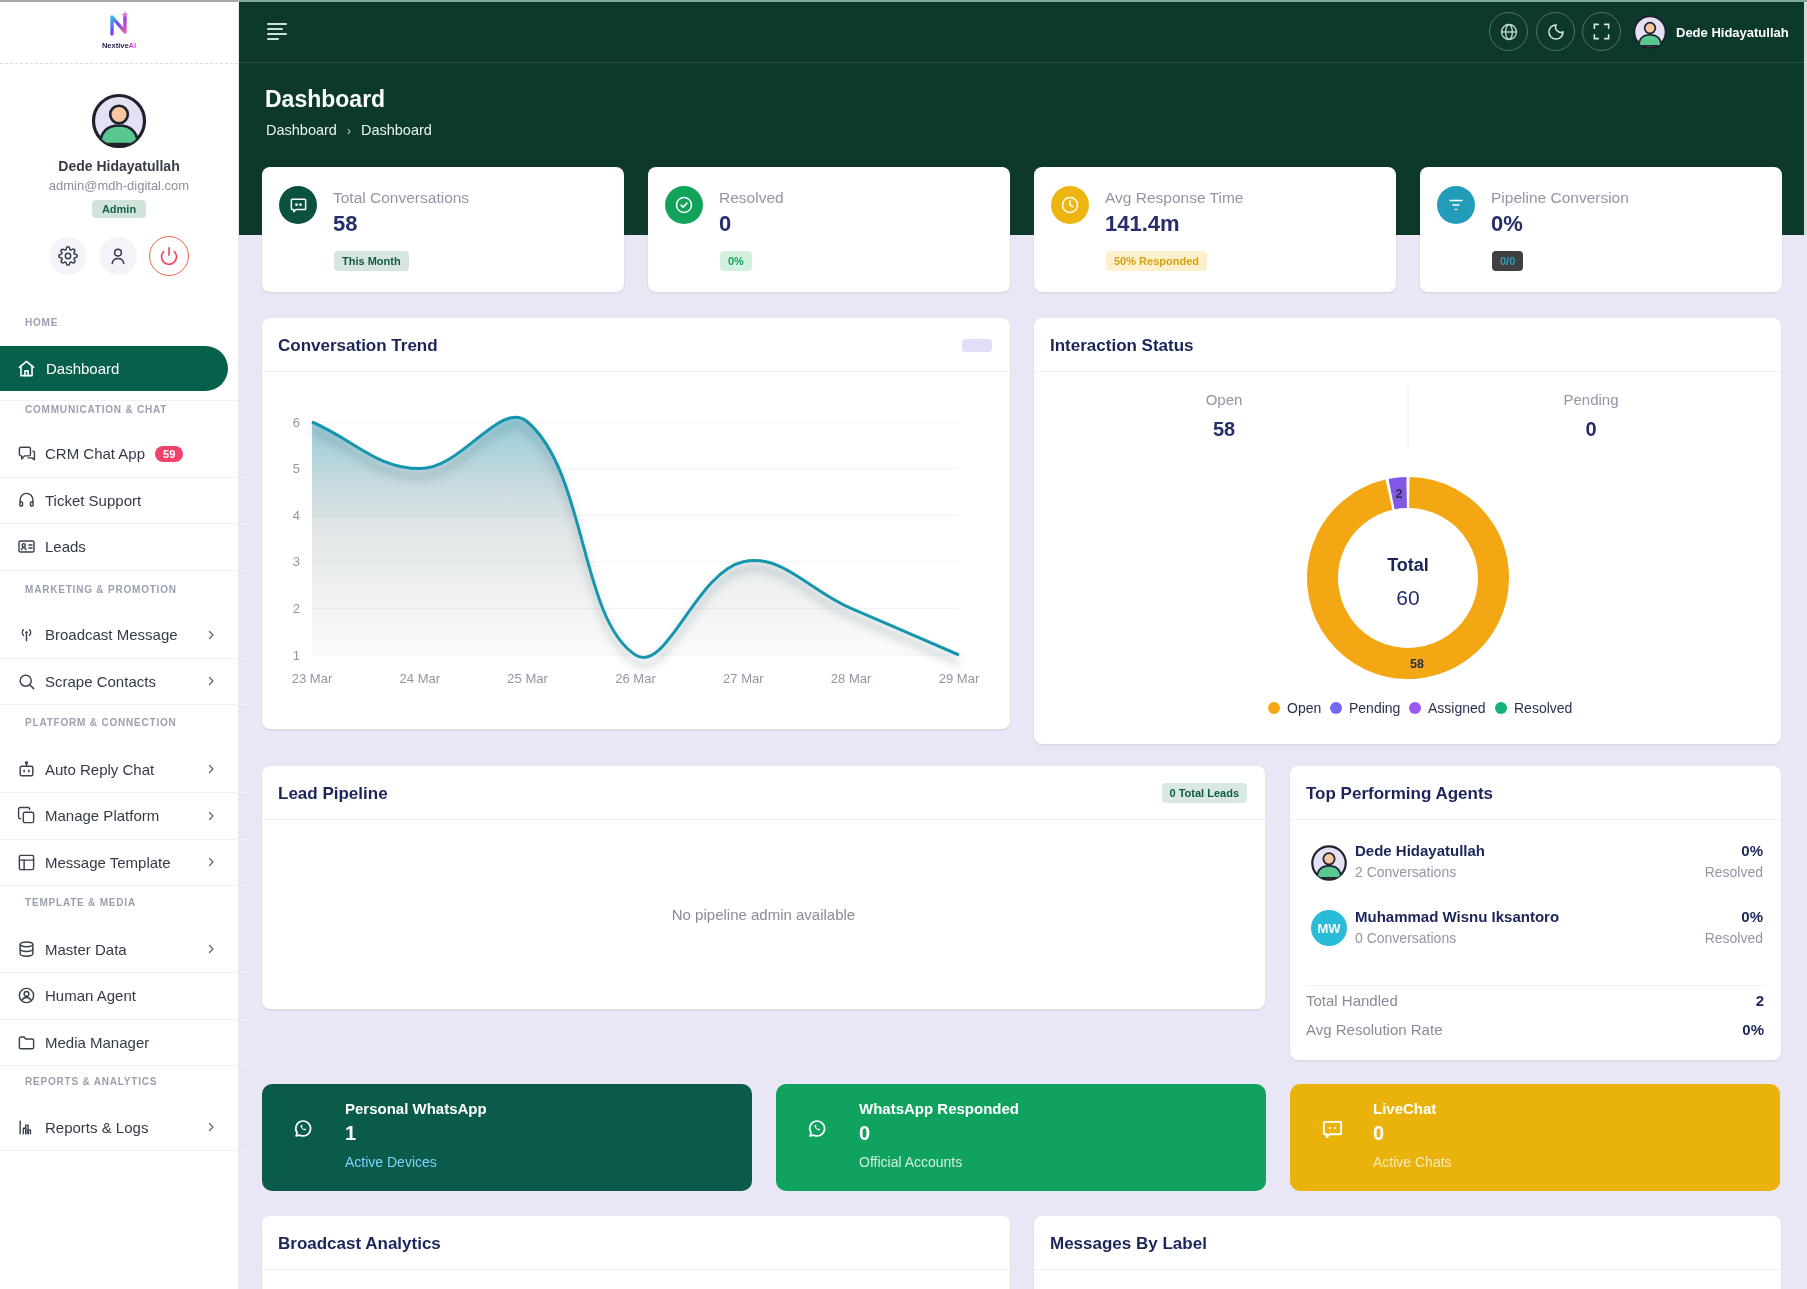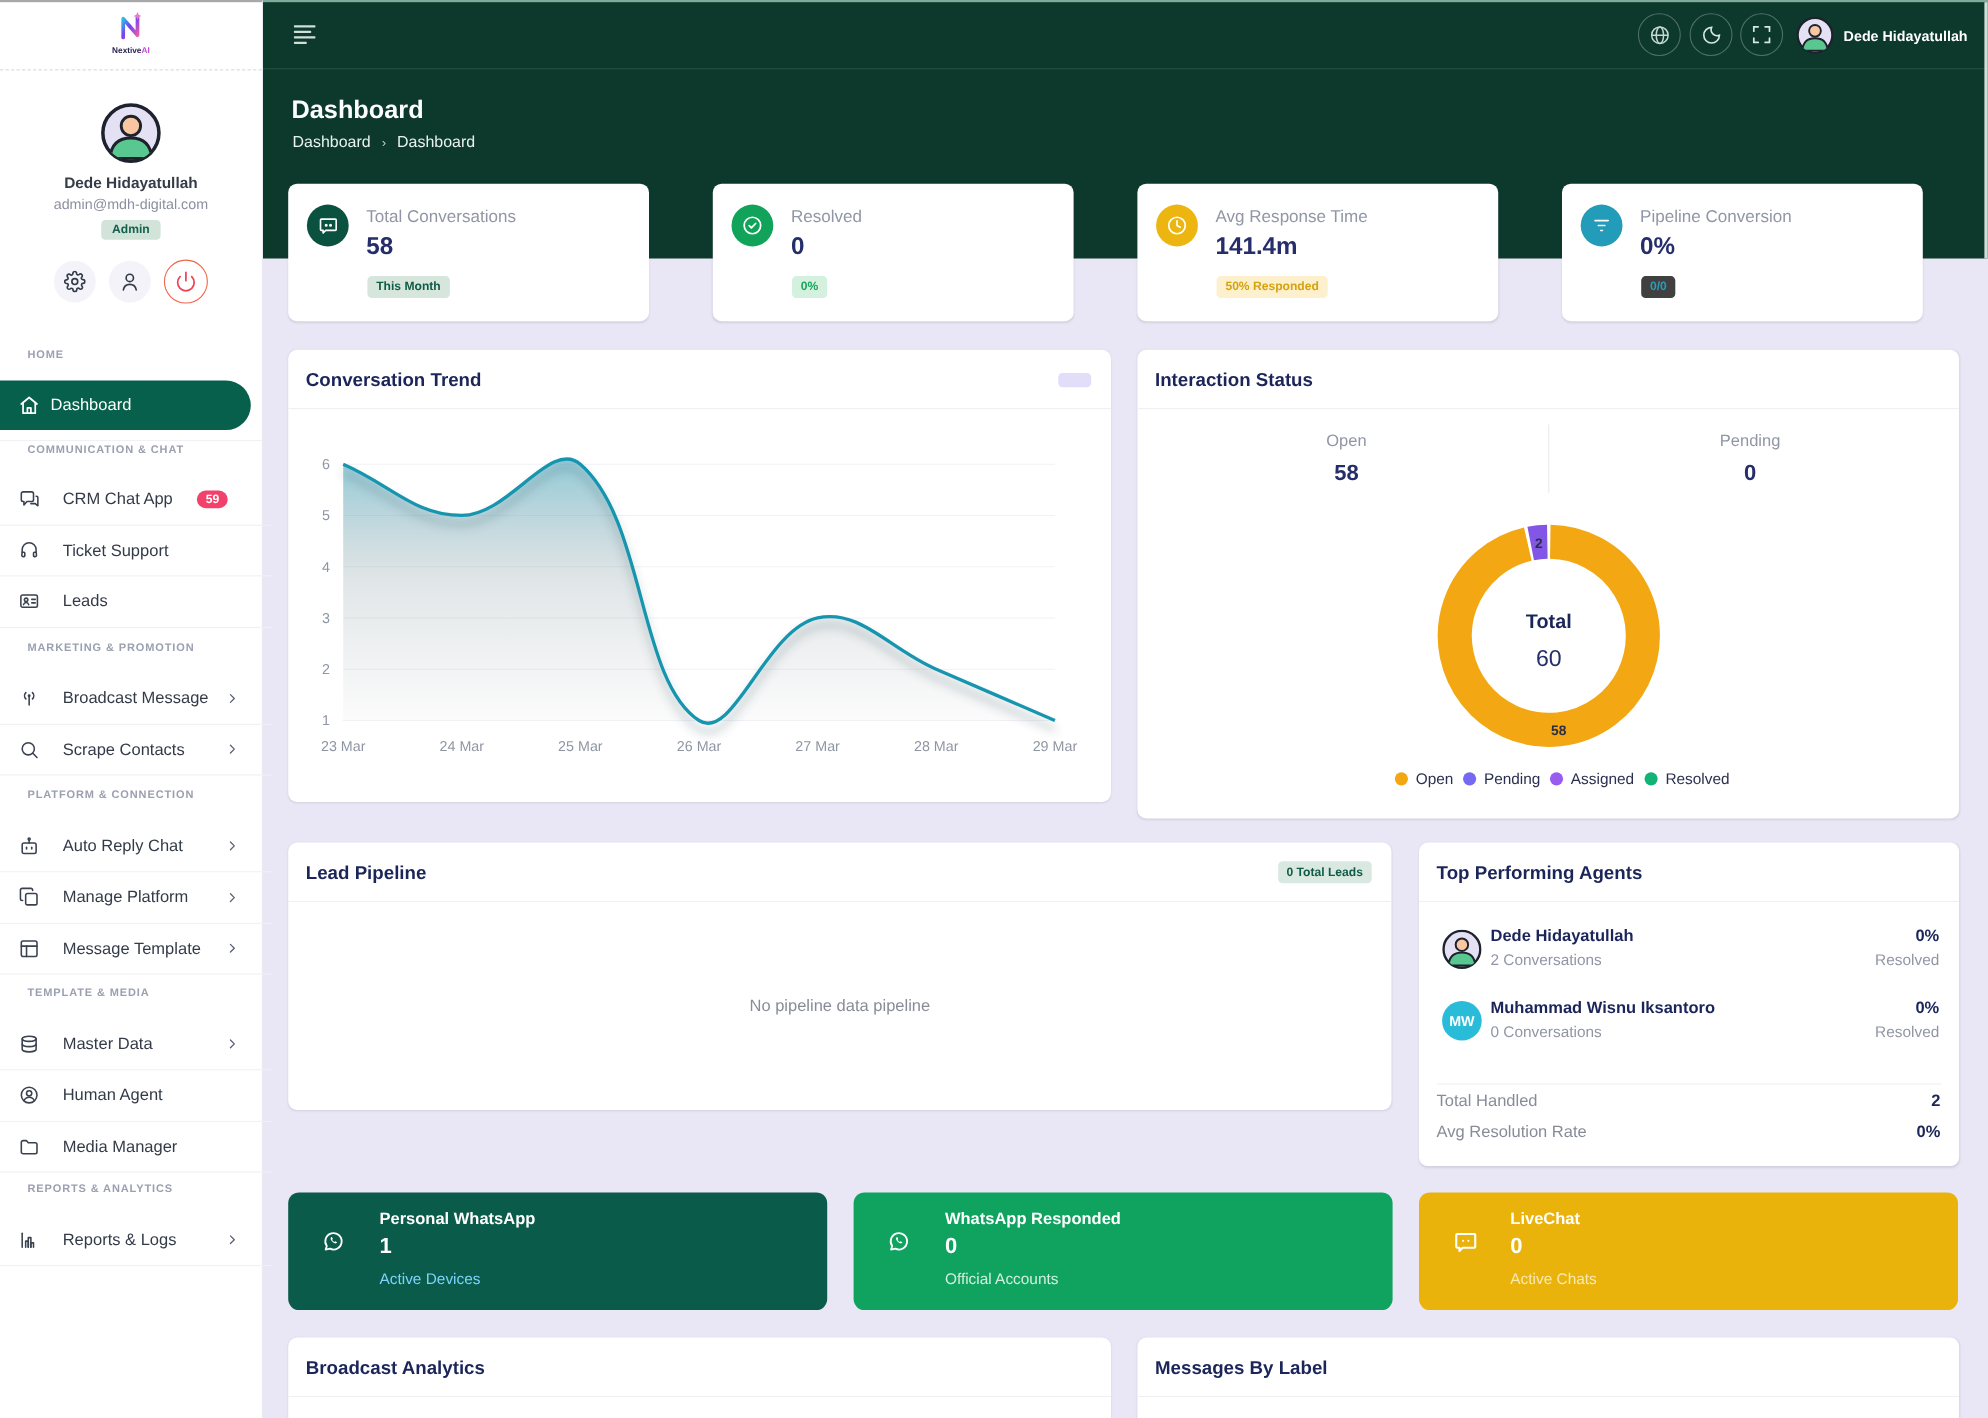--- a/index.html
+++ b/index.html
@@ -11,42 +11,42 @@
 #logo { position:absolute; top:0; left:0; width:100%; height:62px; border-bottom:1px dashed #d9dde3; text-align:center; }
 .gray { color:#878a99; }
 #profile { text-align:center; padding-top:62px; }
 #avatar-big { margin:29px auto 0; width:56px; height:56px; }
 #pname { font-size:14px; font-weight:bold; color:#353c48; margin-top:9px; }
 #pemail { font-size:13px; color:#8b90a0; margin-top:4px; }
 #pbadge { display:inline-block; margin-top:7px; background:#d2e4da; color:#15604c; font-weight:bold; font-size:11px; padding:3px 10px; border-radius:4px; }
 #pbtns { margin-top:18px; display:flex; justify-content:center; gap:12px; align-items:center; }
 .pbtn { width:38px; height:38px; border-radius:50%; background:#f3f3f9; display:flex; align-items:center; justify-content:center; }
 .pbtn.power { background:#fff; border:1px solid #f06548; width:40px; height:40px; }
-.mitem { position:absolute; left:0; width:248px; height:46.5px; display:flex; align-items:center; padding-left:17px; border-bottom:1px solid #eff1f4; color:#333b48; font-size:15px; font-weight:500;gap:12px; }
+.mitem { position:absolute; left:0; width:248px; height:46.5px; display:flex; align-items:center; padding-left:17px; border-bottom:1px solid #eff1f4; color:#333b48; font-size:15px; font-weight:500; }
 .mitem svg { margin-right:9px; flex:0 0 auto; }
 .mitem .chev { position:absolute; right:22px; top:50%; margin-top:-6px; }
 .slabel { position:absolute; left:25px; font-size:10px; font-weight:bold; letter-spacing:0.8px; color:#9aa0b0; }
 .badge59 { background:#f2416b; color:#fff; font-size:11px; font-weight:bold; border-radius:9px; padding:2px 8px; margin-left:10px; }
 #active-item { position:absolute; left:0; top:344px; width:228px; height:45px; background:#07604c; border-radius:0 24px 24px 0; display:flex; align-items:center; padding-left:17px; color:#fff; font-size:15px; font-weight:500; }
 #active-item svg { margin-right:10px; }
 
 #greenband { position:absolute; left:239px; top:0; width:1568px; height:235px; background:#0d392c; }
 #topline { position:absolute; left:0px; top:0; width:1568px; height:2px; background:#9fc5b6; opacity:.8; }
 #scrollbar { position:absolute; right:0; top:2px; width:3px; height:233px; background:#cfe0d8; }
 #navbar { position:absolute; left:0; top:0; width:100%; height:63px; border-bottom:1px solid rgba(255,255,255,.12); }
 #hamb { position:absolute; left:28px; top:22px; }
 .hbtn { position:absolute; top:12px; width:39px; height:39px; border-radius:50%; border:1px solid rgba(255,255,255,.28); display:flex; align-items:center; justify-content:center; }
 #huser { position:absolute; top:15px; left:1394px; width:34px; height:34px; }
 #huname { position:absolute; top:25px; left:1437px; color:#fff; font-size:13px; font-weight:bold; }
 #ptitle { position:absolute; left:26px; top:86px; color:#fdfffe; font-size:23px; font-weight:bold; }
 #bcrumb { position:absolute; left:27px; top:122px; color:#e9f2ee; font-size:14.5px; }
 #bcrumb .sep { margin:0 10px; color:#bcd2c9; font-size:12px; }
 
 .card { position:absolute; background:#fff; border-radius:8px; box-shadow:0 1px 2px rgba(56,65,74,.12); }
-.stat-card { width:328px; height:125px; top:167px; }
+.stat-card { width:362px; height:125px; top:167px; }
 .stat-icon { position:absolute; left:17px; top:19px; width:38px; height:38px; border-radius:50%; display:flex; align-items:center; justify-content:center; }
 .stat-label { position:absolute; left:71px; top:22px; font-size:15.5px; color:#9196a6; }
 .stat-num { position:absolute; left:71px; top:44px; font-size:22px; font-weight:bold; color:#252e6a; }
 .stat-badge { position:absolute; left:72px; top:84px; font-size:11px; font-weight:bold; padding:4px 8px; border-radius:4px; }
 .card-head { position:absolute; left:0; top:0; right:0; height:54px; border-bottom:1px solid #eef0f2; }
 .card-title { position:absolute; left:16px; top:18px; font-size:17px; font-weight:bold; color:#1b2559; }
 
 #trend-card { left:262px; top:318px; width:748px; height:411px; }
 #status-card { left:1034px; top:318px; width:747px; height:426px; }
 #menu-pill { position:absolute; right:18px; top:21px; width:30px; height:13px; background:#e2defa; border-radius:4px; }
@@ -420,21 +420,21 @@
       </g>
     </svg>
   </div>
 </div>
 
 <div class="card" id="pipe-card">
   <div class="card-head">
       <div class="card-title">Lead Pipeline</div>
     <div class="stat-badge" style="position:absolute;left:auto;right:18px;top:17px;background:#d9e8e1;color:#0f5b46;">0 Total Leads</div>
   </div>
-  <div class="abs gray" style="left:0;top:54px;width:100%;height:189px;display:flex;align-items:center;justify-content:center;font-size:15px;color:#878c96;">No pipeline data pipeline</div>
+  <div class="abs gray" style="left:0;top:54px;width:100%;height:189px;display:flex;align-items:center;justify-content:center;font-size:15px;color:#878c96;">No pipeline admin available</div>
 </div>
 
 <div class="card" id="agents-card">
   <div class="card-head">
       <div class="card-title">Top Performing Agents</div>
     </div>
   <div id="agents-body" class="abs" style="left:0;top:54px;width:491px;height:240px;">
     <div class="abs" style="left:21px;top:25px;width:36px;height:36px;">
       <svg width="36" height="36" viewBox="0 0 56 56">
         <defs>

